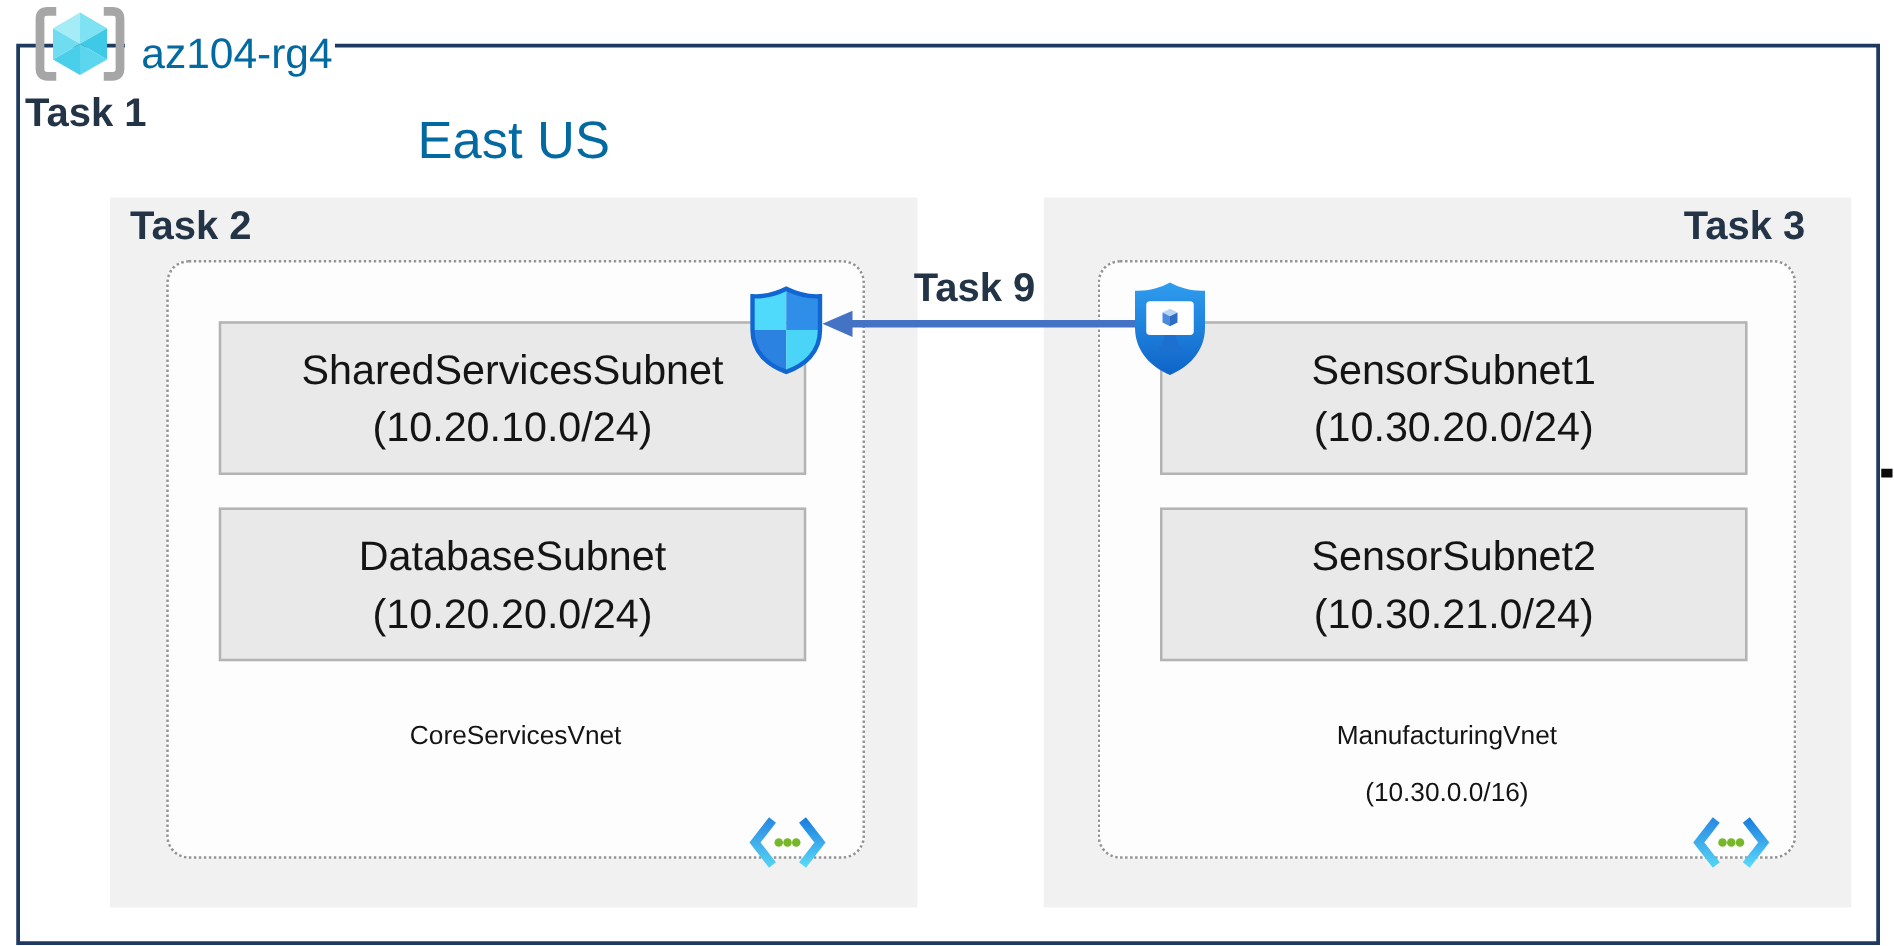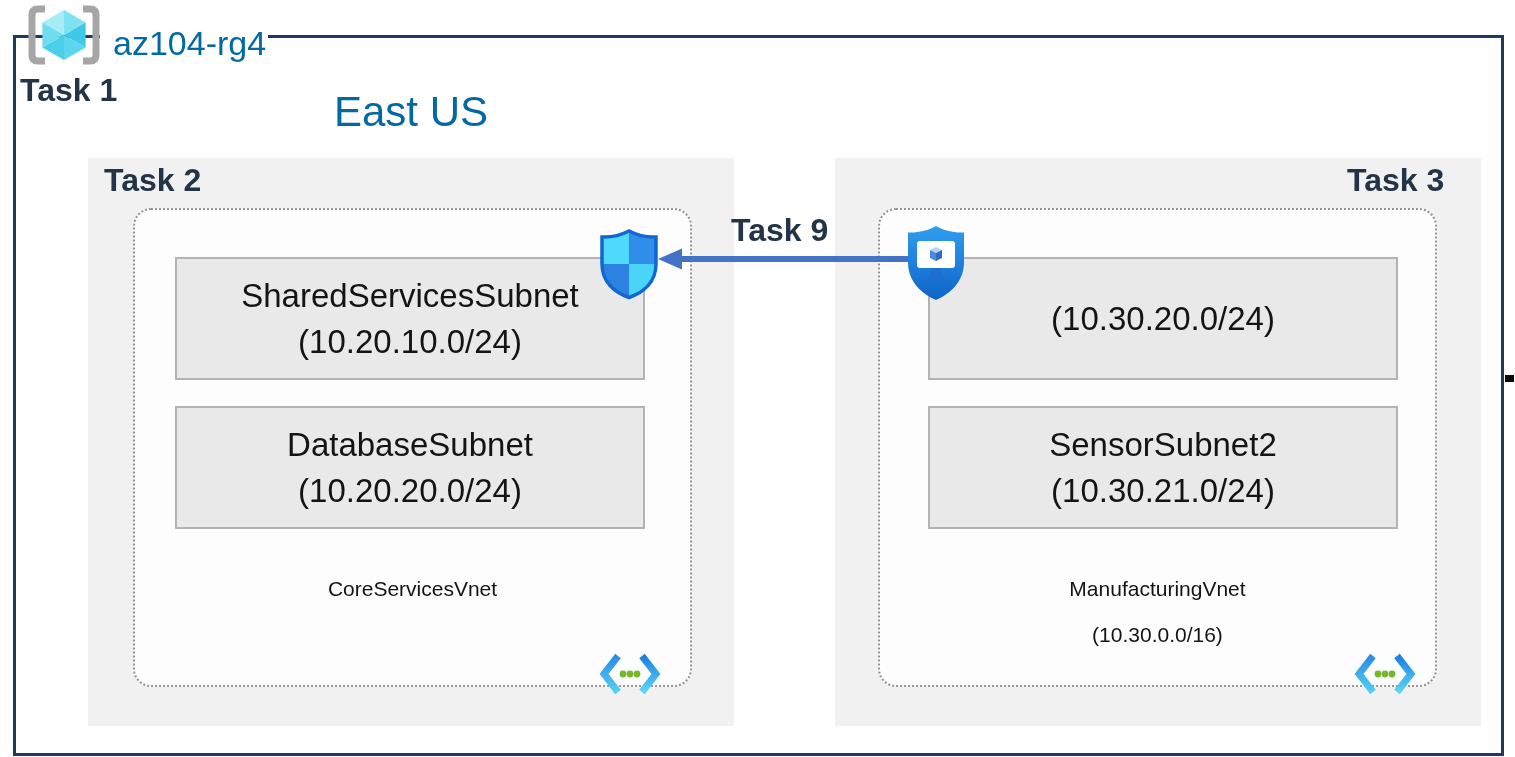--- a/index.html
+++ b/index.html
@@ -102,20 +102,21 @@
   <div class="abs subnet-box sb-l1">
     <div>SharedServicesSubnet</div>
     <div>(10.20.10.0/24)</div>
   </div>
   <div class="abs subnet-box sb-l2">
     <div>DatabaseSubnet</div>
     <div>(10.20.20.0/24)</div>
   </div>
 
   <div class="abs subnet-box sb-r1">
+    <div>SensorSubnet1</div>
     <div>(10.30.20.0/24)</div>
   </div>
   <div class="abs subnet-box sb-r2">
     <div>SensorSubnet2</div>
     <div>(10.30.21.0/24)</div>
   </div>
 
   <div class="abs vnet-label vl-left">
     <div>CoreServicesVnet</div>
   </div>

